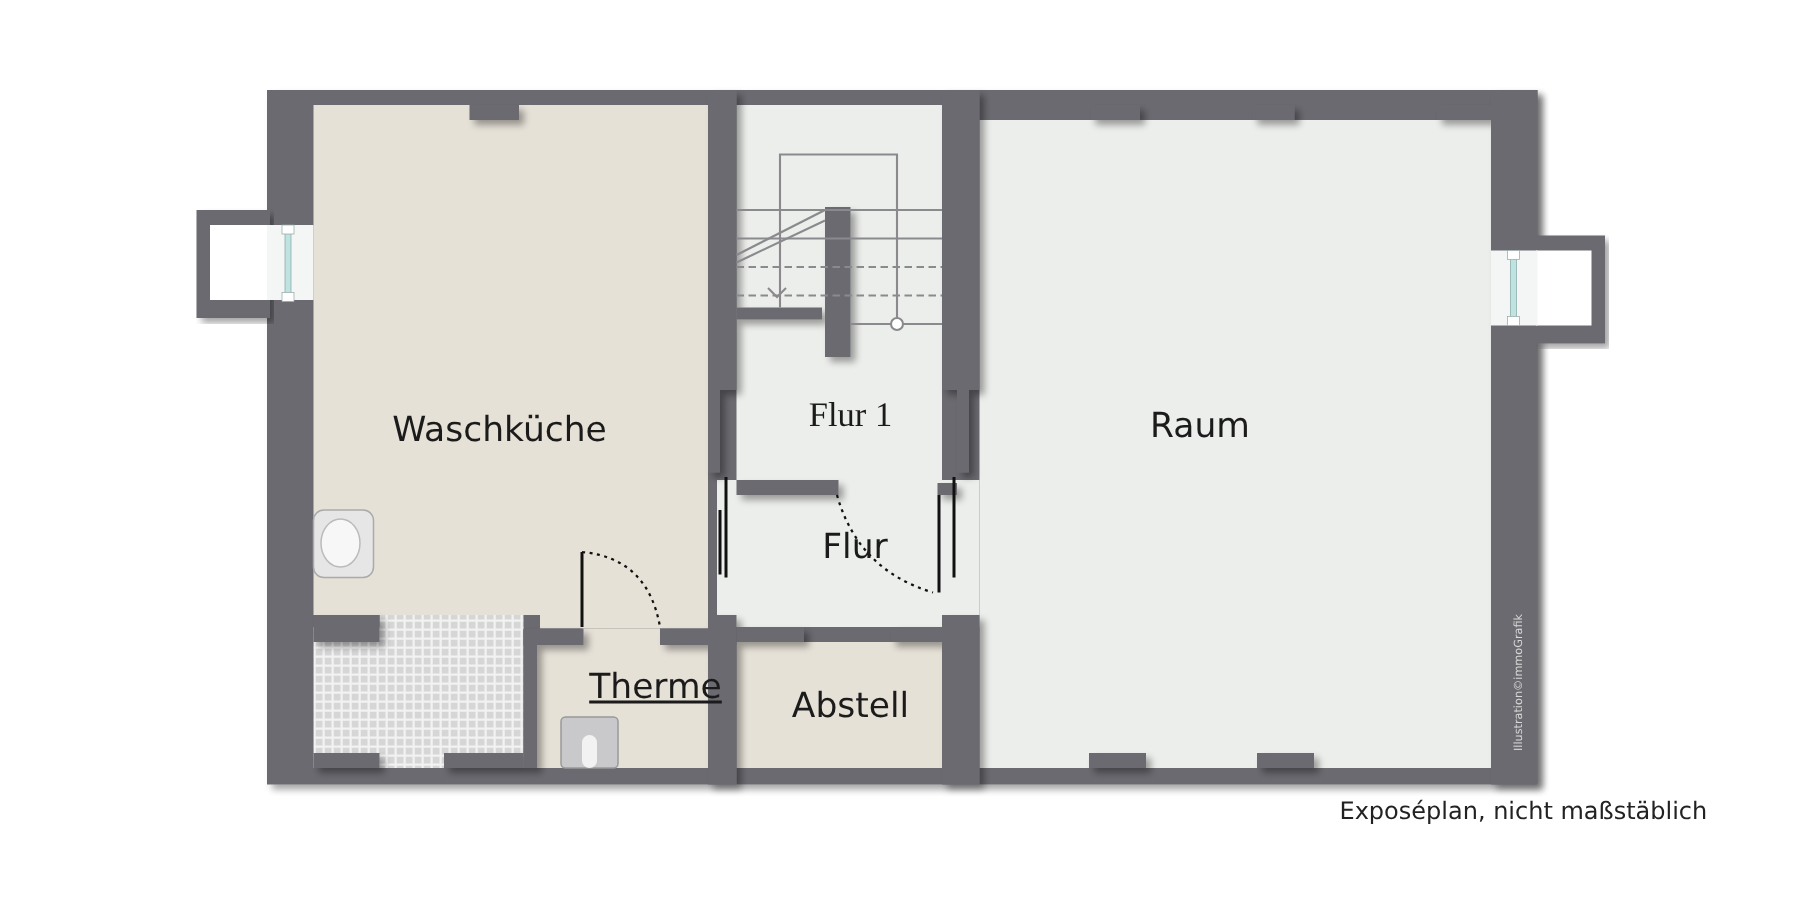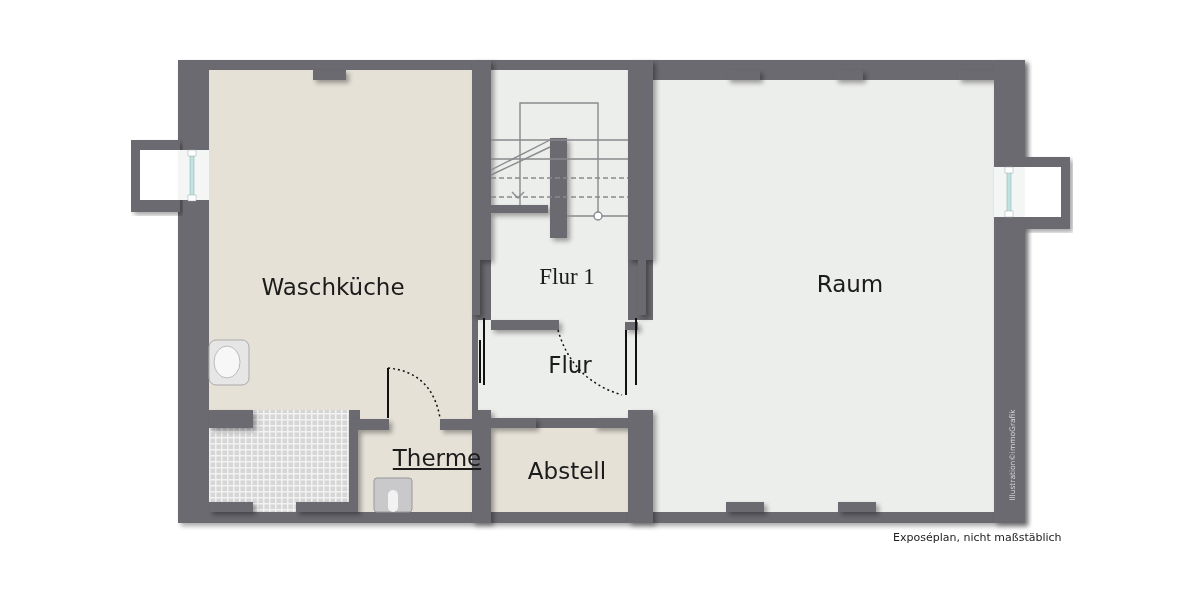--- a/index.html
+++ b/index.html
@@ -1,19 +1,19 @@
 <!DOCTYPE html>
 <html><head>
 <meta charset="utf-8">
 <style>
   html, body { margin:0; padding:0; background:#ffffff; }
   body { width:1200px; height:600px; position:relative; overflow:hidden; font-family:"DejaVu Sans", sans-serif; }
   #plan { position:absolute; left:0; top:0; width:1200px; height:600px; }
   .room-label { position:absolute; font-family:"DejaVu Sans", sans-serif; color:#1b1b1b; font-size:23px; white-space:nowrap; transform:translate(-50%,-50%); }
-  .caption { position:absolute; left:893px; top:531px; font-size:11px; color:#222; font-family:"DejaVu Sans", sans-serif; }
+  .caption { position:absolute; left:893px; top:531px; font-size:16px; color:#222; font-family:"DejaVu Sans", sans-serif; }
   .credit { position:absolute; left:1012px; top:455px; font-size:7.5px; color:#d8d8d8; transform:translate(-50%,-50%) rotate(-90deg); white-space:nowrap; font-family:"DejaVu Sans", sans-serif; }
 </style>
 </head>
 <body>
 
 <div id="plan">
 <svg width="1200" height="600" viewBox="0 0 1200 600" xmlns="http://www.w3.org/2000/svg">
   <defs>
     <filter id="sh" x="-5%" y="-5%" width="110%" height="110%">
       <feGaussianBlur in="SourceAlpha" stdDeviation="2.5"></feGaussianBlur>
@@ -146,18 +146,18 @@
   <g>
     <rect x="374" y="478" width="38" height="34" rx="3" fill="#c9c9cc" stroke="#999"></rect>
     <rect x="388" y="490" width="10" height="22" rx="5" fill="#f2f2f2"></rect>
   </g>
 </svg>
 </div>
 
 <div class="room-label" style="left:333px; top:287px;">Waschküche</div>
 <div class="room-label" style="left:567px; top:277px;font-family:Liberation Serif, serif;">Flur 1</div>
 <div class="room-label" style="left:570px; top:365px;">Flur</div>
-<div class="room-label" style="left:850px; top:284px;">Raum</div>
+<div class="room-label" style="left:800px; top:284px;">Raum</div>
 <div class="room-label" style="left:437px; top:458px;text-decoration:underline;">Therme</div>
 <div class="room-label" style="left:567px; top:471px;">Abstell</div>
 
 <div class="credit">Illustration©immoGrafik</div>
 <div class="caption">Exposéplan, nicht maßstäblich</div>
 
 </body></html>

